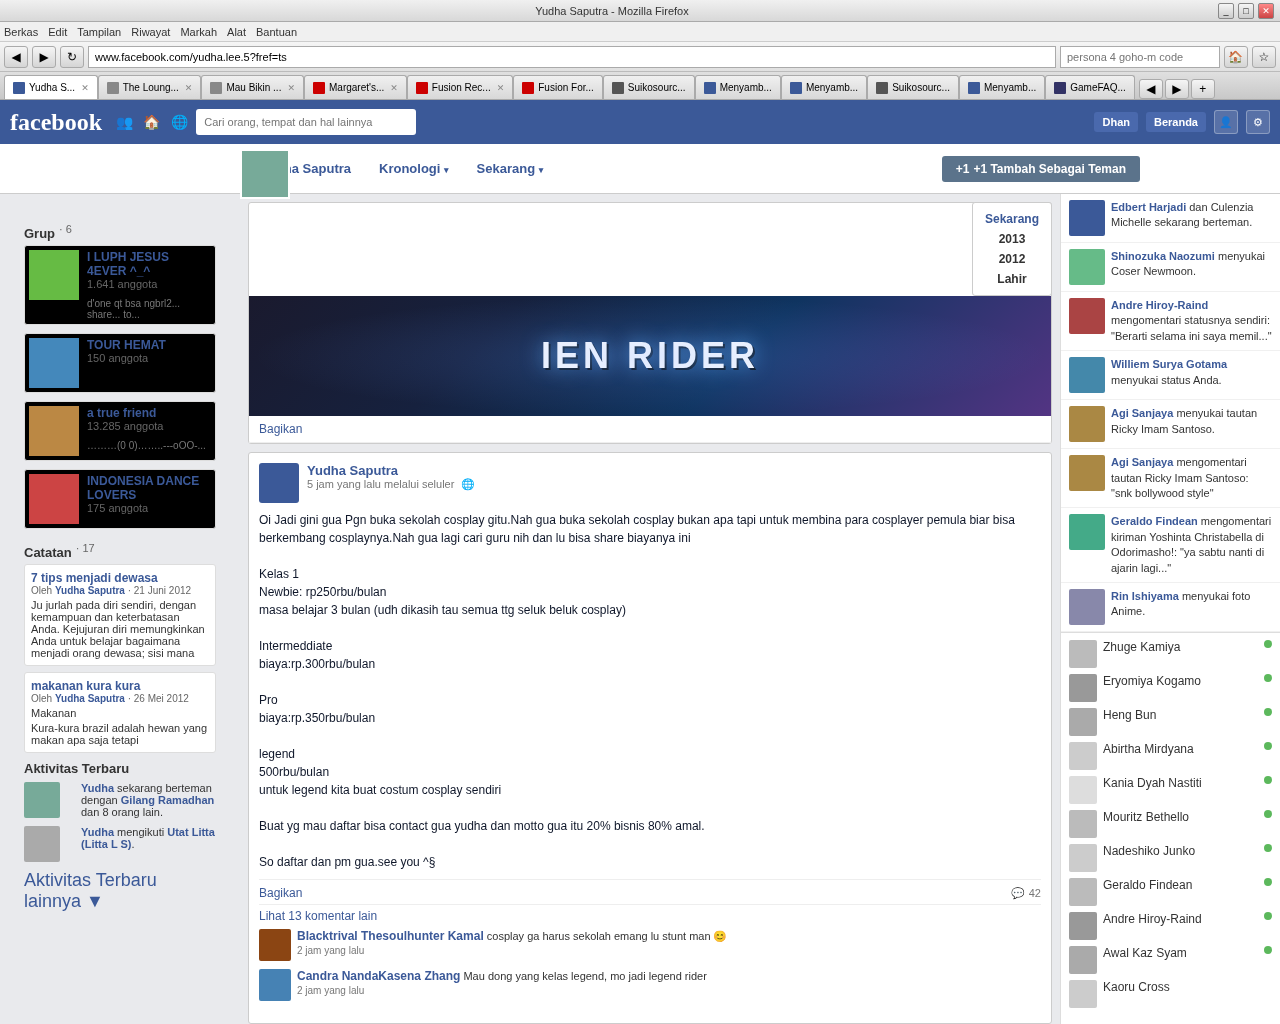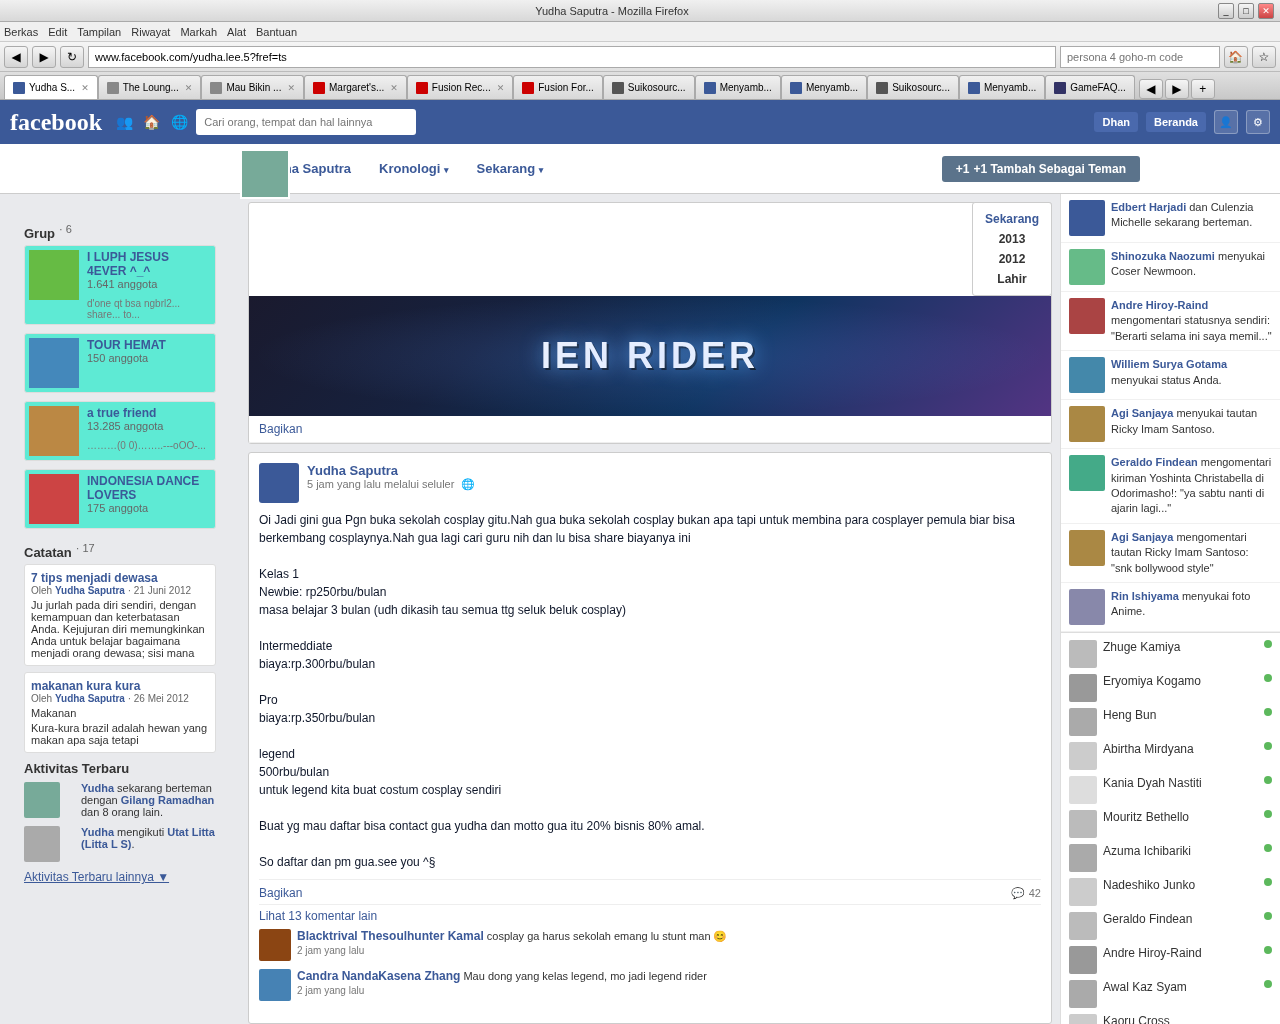--- a/index.html
+++ b/index.html
@@ -51,21 +51,21 @@
     .profile-nav-link { padding: 8px 12px; font-size: 13px; font-weight: bold; color: #3b5998; cursor: pointer; border-radius: 3px; }
     .add-friend-btn { background: #5b738b; color: white; border: none; border-radius: 3px; padding: 6px 14px; font-size: 12px; cursor: pointer; font-weight: bold; margin-left: auto; display: flex; align-items: center; gap: 4px; }
 
     
     .fb-main { display: flex; flex: 1; overflow: hidden; }
 
     
     .fb-sidebar-left { width: 240px; background: #e9eaed; padding: 24px; overflow-y: auto; flex-shrink: 0; }
     .sidebar-section-title { font-size: 13px; font-weight: bold; color: #333; margin: 8px 0 4px 0; }
     .sidebar-section-count { font-size: 11px; color: #666; margin-bottom: 6px; }
-    .group-item { display: flex; gap: 8px; align-items: flex-start; margin-bottom: 8px; padding: 4px; background: #5eead4; border: 1px solid #ddd; border-radius: 3px; }
+    .group-item { display: flex; gap: 8px; align-items: flex-start; margin-bottom: 8px; padding: 4px; background: #000000; border: 1px solid #ddd; border-radius: 3px; }
     .group-thumb { width: 50px; height: 50px; background: #999; flex-shrink: 0; }
     .group-info { flex: 1; }
     .group-name { font-size: 12px; font-weight: bold; color: #3b5998; cursor: pointer; }
     .group-members { font-size: 11px; color: #666; }
     .group-preview { font-size: 10px; color: #777; margin-top: 8px; }
 
     .notes-section { margin-top: 8px; }
     .note-item { background: white; border: 1px solid #ddd; border-radius: 3px; padding: 6px; margin-bottom: 6px; }
     .note-title { font-size: 12px; font-weight: bold; color: #3b5998; cursor: pointer; }
     .note-meta { font-size: 10px; color: #666; }
@@ -332,21 +332,21 @@
           <div class="activity-text">
             <span class="activity-link">Yudha</span> sekarang berteman dengan <span class="activity-link">Gilang Ramadhan</span> dan 8 orang lain.
           </div>
         </div>
         <div class="activity-item">
           <div class="activity-thumb" style="background:#aaa;"></div>
           <div class="activity-text">
             <span class="activity-link">Yudha</span> mengikuti <span class="activity-link">Utat Litta (Litta L S)</span>.
           </div>
         </div>
-        <div style="color:#3b5998;font-size:12px;cursor:pointer;margin-top:4px;text-decoration:underline;">Aktivitas Terbaru lainnya ▼</div>
+        <div style="color:#3b5998;font-size:18px;cursor:pointer;margin-top:4px;">Aktivitas Terbaru lainnya ▼</div>
       </div>
     </div>
 
     <div class="fb-center">
 
       <div style="float:right;width:80px;margin-left:8px;">
         <div class="years-box">
           <span class="year-label active">Sekarang</span>
           <span class="year-label">2013</span>
           <span class="year-label">2012</span>
@@ -450,29 +450,29 @@
             <span class="af-name">Williem Surya Gotama</span> menyukai status Anda.
           </div>
         </div>
         <div class="activity-feed-item">
           <div class="af-avatar" style="background:#a84;"></div>
           <div class="af-text">
             <span class="af-name">Agi Sanjaya</span> menyukai tautan Ricky Imam Santoso.
           </div>
         </div>
         <div class="activity-feed-item">
+          <div class="af-avatar" style="background:#a84;"></div>
+          <div class="af-text">
+            <span class="af-name">Agi Sanjaya</span> mengomentari tautan Ricky Imam Santoso: "snk bollywood style"
+          </div>
+        </div>
+        <div class="activity-feed-item">
           <div class="af-avatar" style="background:#4a8;"></div>
           <div class="af-text">
             <span class="af-name">Geraldo Findean</span> mengomentari kiriman Yoshinta Christabella di Odorimasho!: "ya sabtu nanti di ajarin lagi..."
-          </div>
-        </div>
-        <div class="activity-feed-item">
-          <div class="af-avatar" style="background:#a84;"></div>
-          <div class="af-text">
-            <span class="af-name">Agi Sanjaya</span> mengomentari tautan Ricky Imam Santoso: "snk bollywood style"
           </div>
         </div>
         <div class="activity-feed-item">
           <div class="af-avatar" style="background:#88a;"></div>
           <div class="af-text">
             <span class="af-name">Rin Ishiyama</span> menyukai foto Anime.
           </div>
         </div>
       </div>
 
@@ -498,25 +498,20 @@
           <div class="online-dot"></div>
         </div>
         <div class="online-item">
           <div class="online-avatar" style="background:#ddd;"></div>
           <span class="online-name">Kania Dyah Nastiti</span>
           <div class="online-dot"></div>
         </div>
         <div class="online-item">
           <div class="online-avatar" style="background:#bbb;"></div>
           <span class="online-name">Mouritz Bethello</span>
-          <div class="online-dot"></div>
-        </div>
-        <div class="online-item">
-          <div class="online-avatar" style="background:#aaa;"></div>
-          <span class="online-name">Azuma Ichibariki</span>
           <div class="online-dot"></div>
         </div>
         <div class="online-item">
           <div class="online-avatar" style="background:#ccc;"></div>
           <span class="online-name">Nadeshiko Junko</span>
           <div class="online-dot"></div>
         </div>
         <div class="online-item">
           <div class="online-avatar" style="background:#bbb;"></div>
           <span class="online-name">Geraldo Findean</span>

